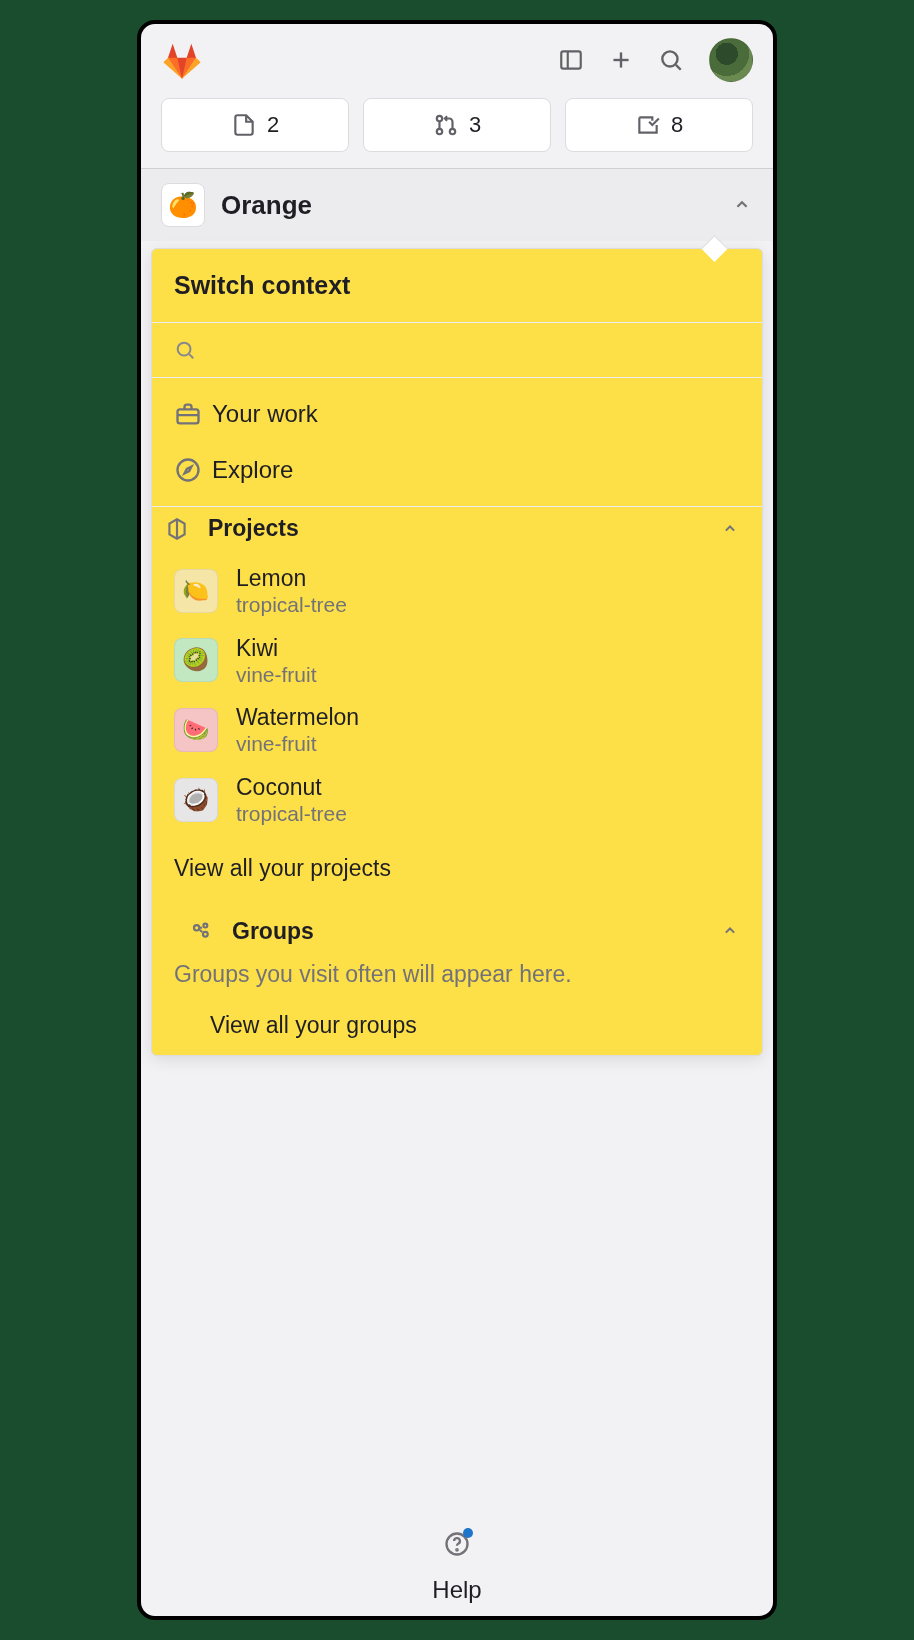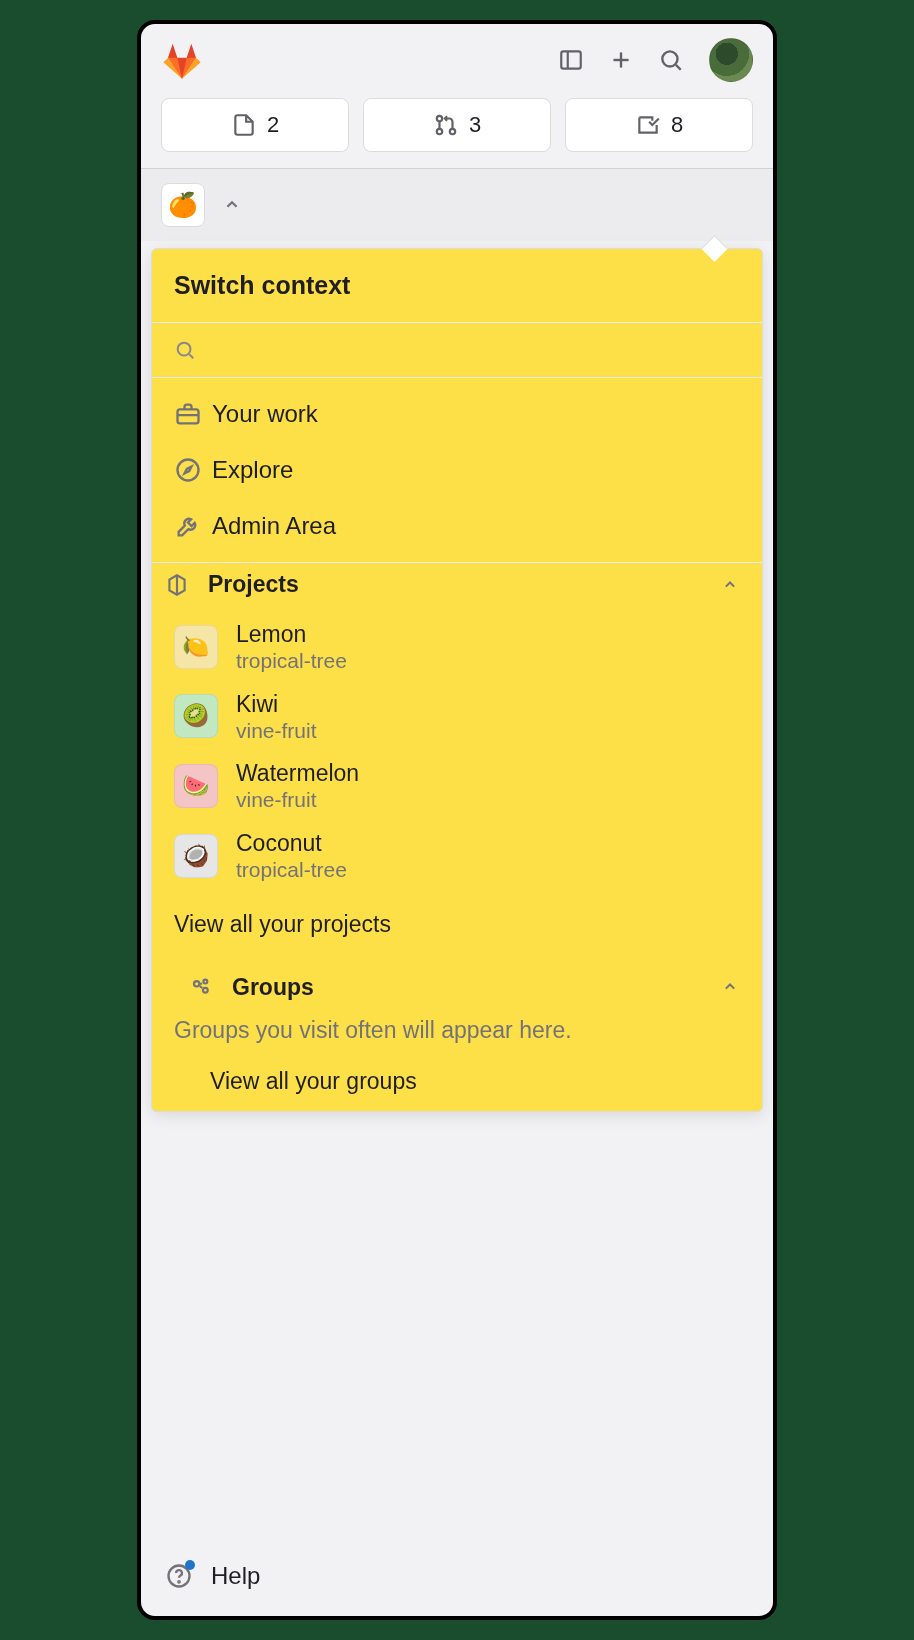--- a/index.html
+++ b/index.html
@@ -138,22 +138,22 @@
     font-size: 22px;
   }
   .proj-text { display: flex; flex-direction: column; line-height: 1.22; justify-content: space-between; }
   .proj-name { font-size: 23px; color: #1f1e24; }
   .proj-sub { font-size: 21px; color: #737278; }
   .view-all { padding: 14px 22px 20px 22px; font-size: 23px; color: #1f1e24; }
   .groups-empty { padding: 6px 22px 10px 22px; font-size: 23px; color: #737278; }
   .spacer-flex { flex: 1; }
   .footer-help {
     display: flex; align-items: center; gap: 18px;
-    padding: 20px 24px 26px 24px;
-    font-size: 24px; color: #1f1e24;
+    padding: 20px 24px 12px 24px;
+    font-size: 24px; color: #1f1e24; flex-direction: column;
   }
   .help-icon-wrap { position: relative; width: 28px; height: 28px; color: #737278; }
   .help-dot { position: absolute; top: -2px; right: -2px; width: 10px; height: 10px; border-radius: 50%; background: #1f75cb; }
 </style>
 </head>
 <body>
 
 <div class="frame">
 
   <div class="topbar">
@@ -210,20 +210,21 @@
           <path d="m13 9 3 3 6-6"></path>
         </svg>
       <span>8</span>
     </div>
   </div>
 
   <div class="context-bar">
     <div class="project-avatar">
       <span>🍊</span>
     </div>
+    <div class="context-name">Orange</div>
     <svg class="chev" viewBox="0 0 24 24" fill="none" stroke="currentColor" stroke-width="2.4">
         <path d="m7 14 5-5 5 5"></path>
       </svg>
   </div>
 
   <div class="spacer-flex"></div>
 
   <div class="footer-help">
     <div class="help-icon-wrap">
       <svg viewBox="0 0 24 24" width="28" height="28" fill="none" stroke="currentColor" stroke-width="2">
@@ -254,26 +255,20 @@
           </svg>
         <span>Your work</span>
       </div>
       <div class="nav-item">
         <svg viewBox="0 0 24 24" fill="none" stroke="currentColor" stroke-width="2">
             <circle cx="12" cy="12" r="9"></circle>
             <polygon points="15,9 13,13 9,15 11,11"></polygon>
           </svg>
         <span>Explore</span>
       </div>
-      <div class="nav-item">
-        <svg viewBox="0 0 24 24" fill="none" stroke="currentColor" stroke-width="2">
-            <path d="M14.7 6.3a4 4 0 0 0-5.4 5.4L4 17v3h3l5.3-5.3a4 4 0 0 0 5.4-5.4L15 12l-3-3z"></path>
-          </svg>
-        <span>Admin Area</span>
-      </div>
     </div>
 
 
     <div class="section-head">
       <svg viewBox="0 0 24 24" fill="none" stroke="currentColor" stroke-width="2">
           <path d="M12 3 5 7v10l7 4 7-4V7z"></path>
           <path d="M12 3v18"></path>
         </svg>
       <span>Projects</span>
       <svg class="sh-chev" viewBox="0 0 24 24" fill="none" stroke="currentColor" stroke-width="2.4">

